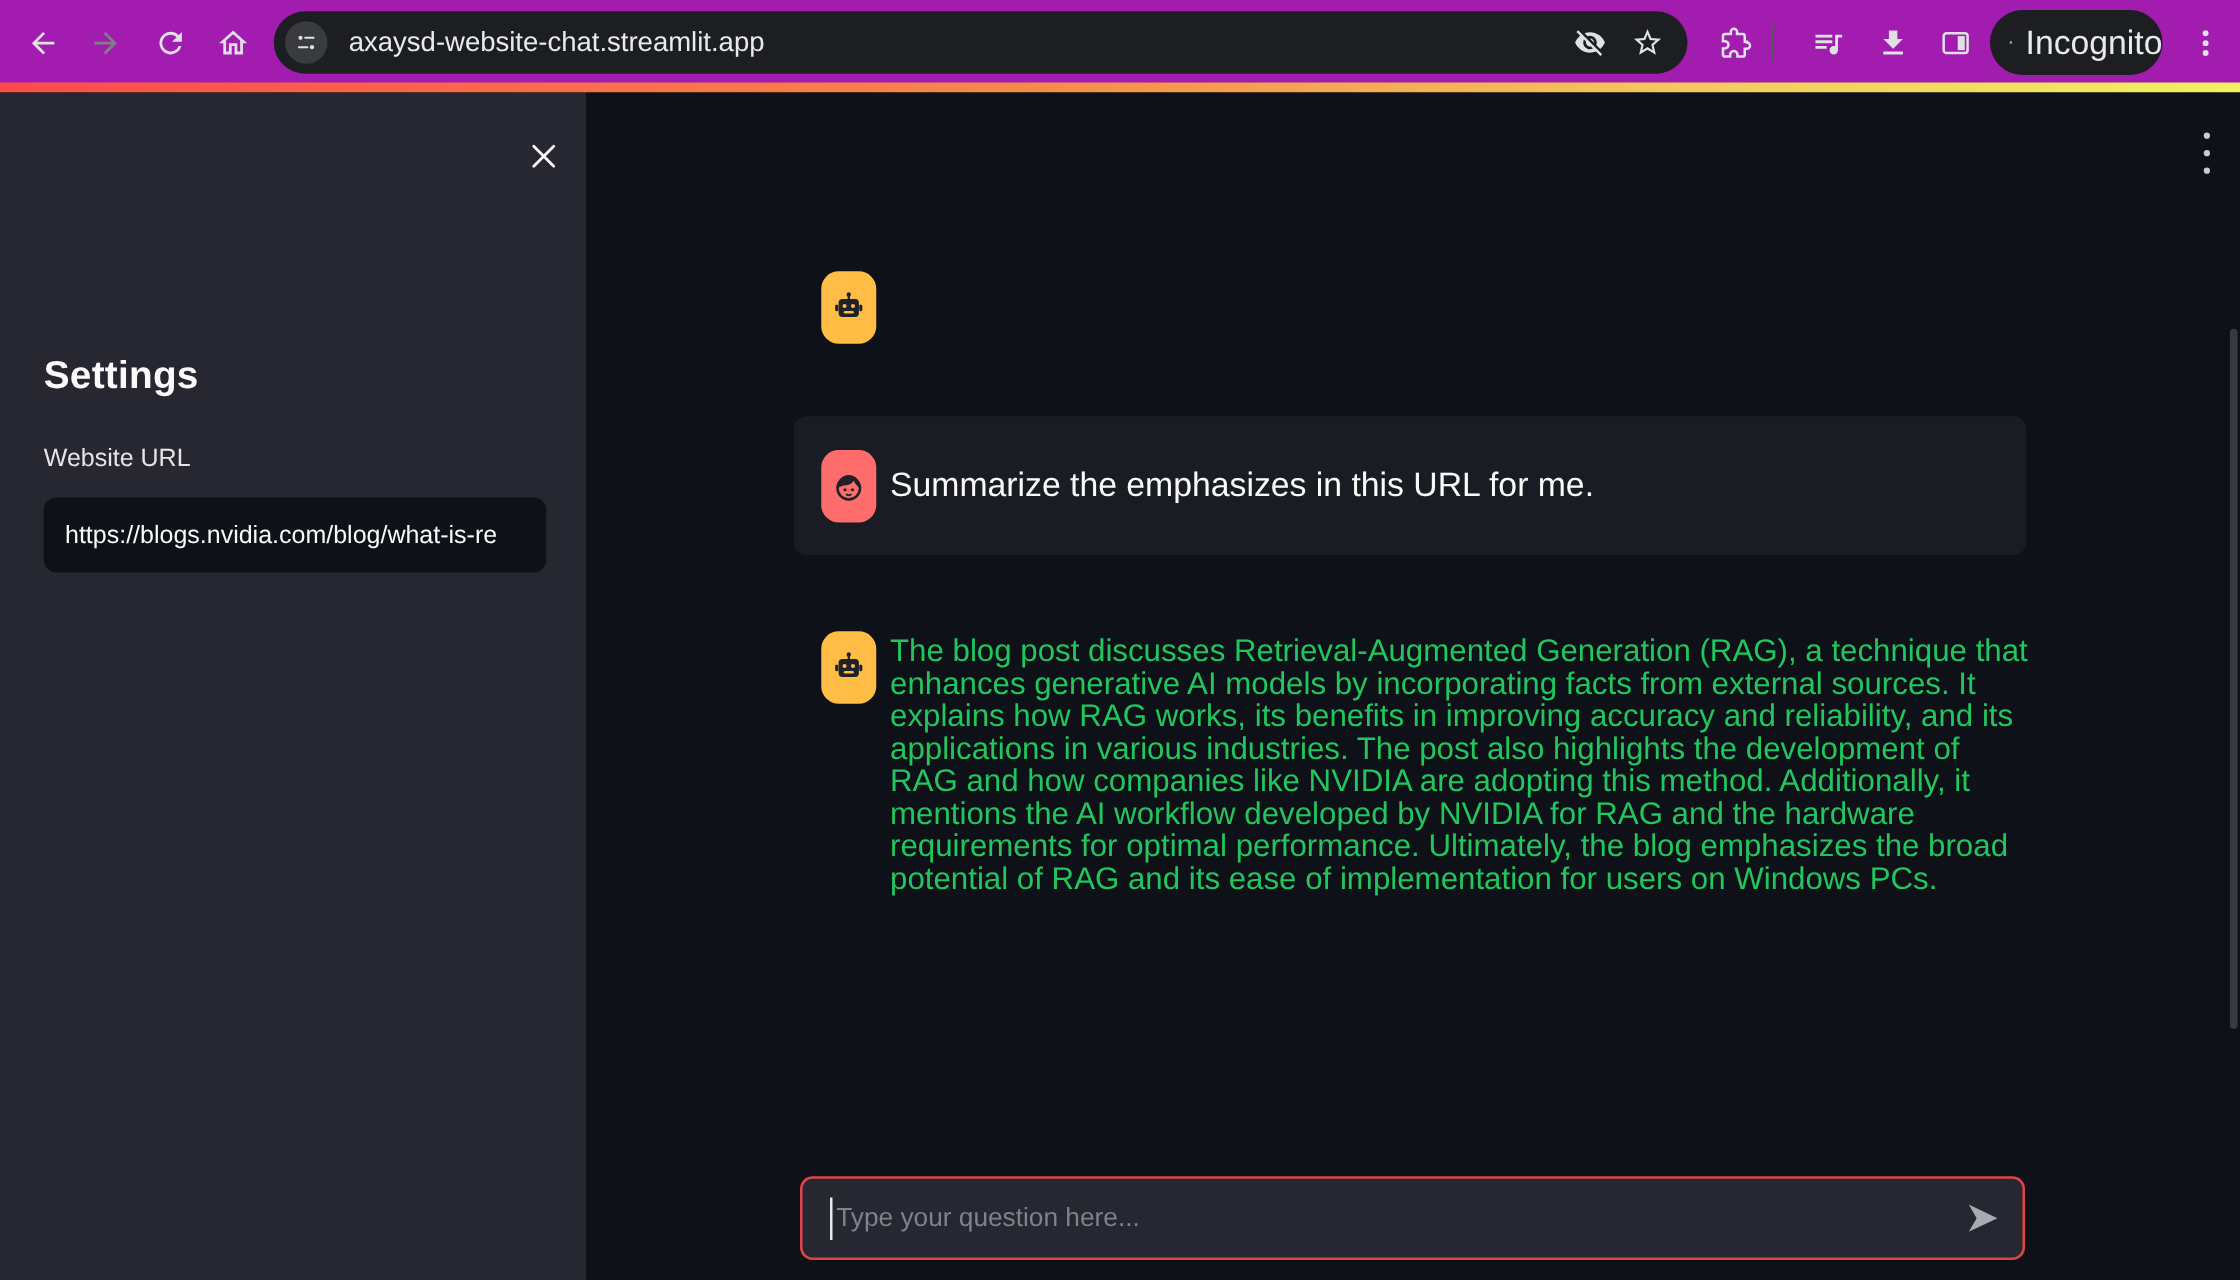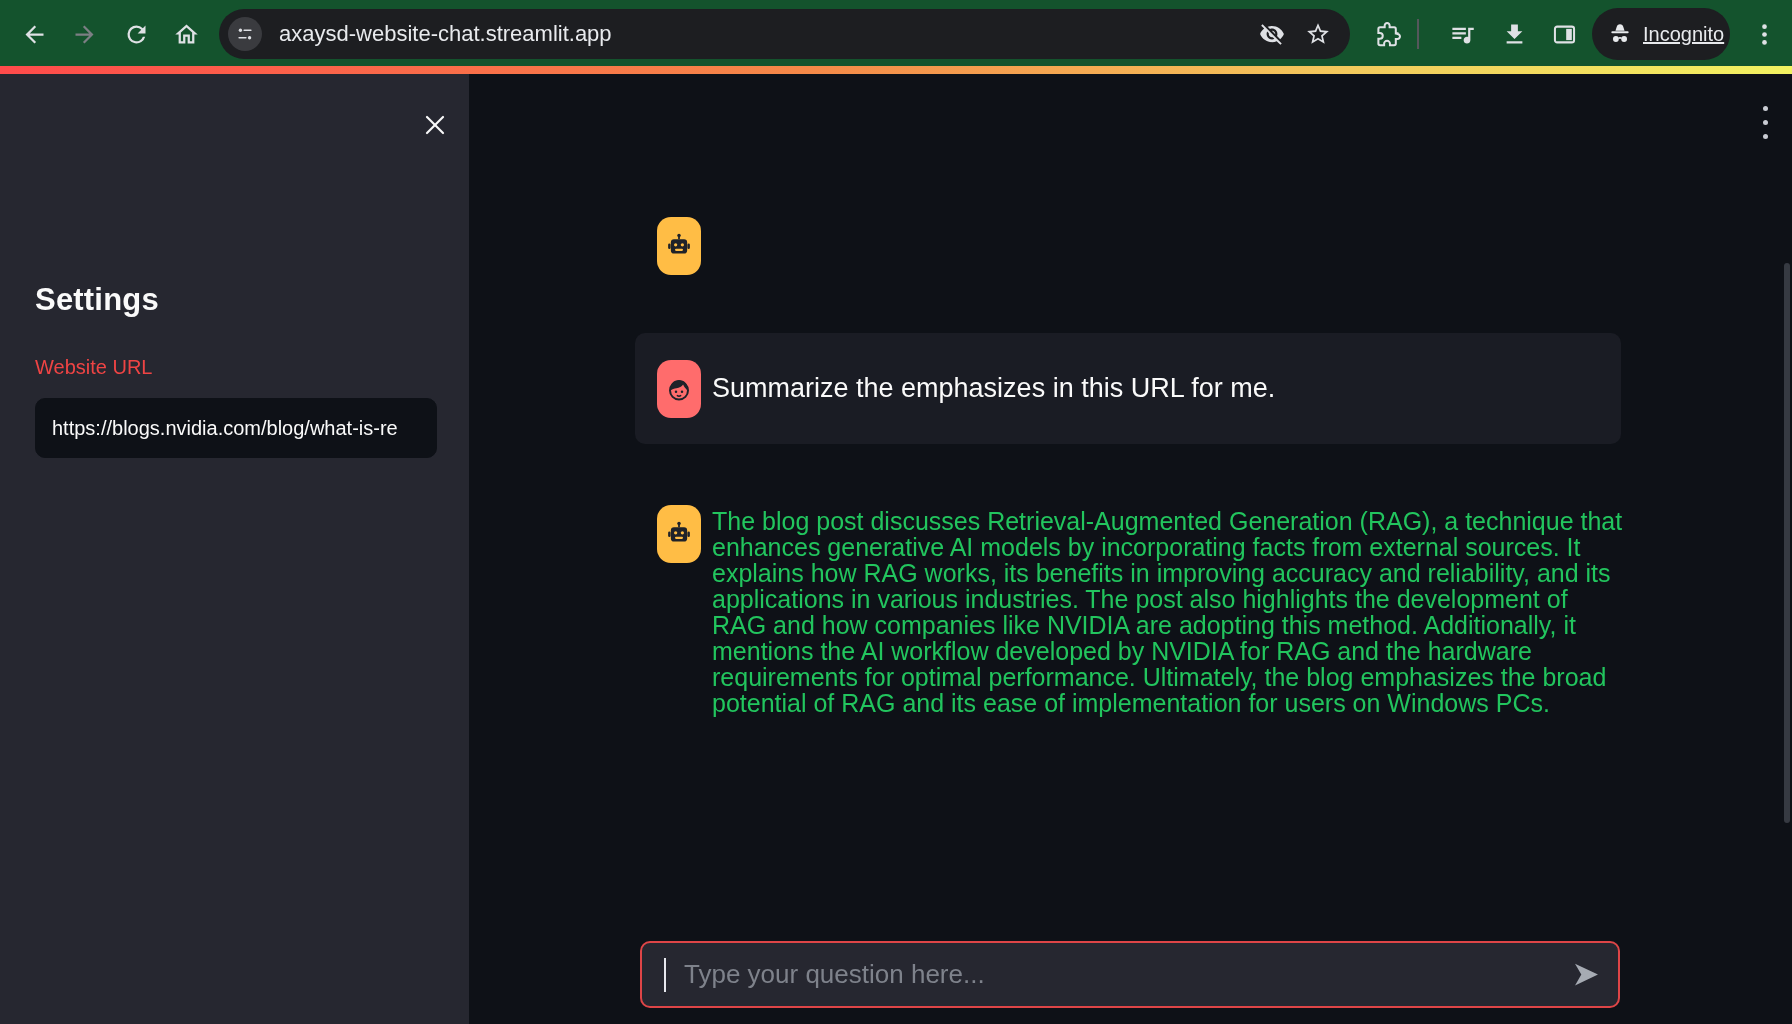--- a/index.html
+++ b/index.html
@@ -1,52 +1,52 @@
 <!DOCTYPE html>
 <html><head>
 <meta charset="utf-8">
 <style>
   * { margin:0; padding:0; box-sizing:border-box; }
   html,body { width:1792px; height:1024px; overflow:hidden; background:#0e1117;
               font-family:"Liberation Sans", sans-serif; }
   .screen { position:relative; width:1792px; height:1024px; }
 
   
-  .chrome { position:absolute; left:0; top:0; width:1792px; height:68px; background:#14532d; }
+  .chrome { position:absolute; left:0; top:0; width:1792px; height:68px; background:#a21caf; }
   .icon-btn { position:absolute; top:12px; width:44px; height:44px; border:none; background:transparent;
               display:flex; align-items:center; justify-content:center; color:#dfe1e5; cursor:pointer; }
   .icon-btn svg { width:27px; height:27px; }
   .icon-btn.dim { color:#7c7f84; }
   .omnibox { position:absolute; left:219px; top:9px; width:1131px; height:50px; border-radius:25px;
              background:#1d1e21; display:flex; align-items:center; }
   .site-info { width:34px; height:34px; border-radius:17px; background:#3a3b3f; margin-left:9px;
                display:flex; align-items:center; justify-content:center; color:#dfe1e5; border:none; cursor:pointer;}
   .site-info svg { width:20px; height:20px; }
   .url-text { margin-left:17px; font-size:22px; color:#e8eaed; white-space:nowrap; flex:1 1 auto; }
   .omni-ic { width:40px; height:40px; border:none; background:transparent; color:#dfe1e5;
              display:flex; align-items:center; justify-content:center; cursor:pointer; }
   .omni-ic svg { width:26px; height:26px; }
   .omni-right { display:flex; gap:6px; margin-right:12px; }
   .chrome-sep { position:absolute; left:1417px; top:19px; width:2px; height:30px; background:#55575b; }
   .incog-pill { position:absolute; left:1592px; top:8px; height:52px; width:138px; border-radius:26px;
                 background:#1d1e21; display:flex; align-items:center; color:#e8eaed; }
   .incog-pill svg { width:26px; height:26px; margin-left:15px; }
-  .incog-label { font-size:20px; margin-left:10px;text-decoration:underline; }
+  .incog-label { font-size:27px; margin-left:10px; }
 
   
   .decoration { position:absolute; left:0; top:66px; width:1792px; height:8px;
                 background:linear-gradient(90deg,#ff4b4b 0%,#f58948 45%,#f3c95c 75%,#f2f261 100%); }
 
   
   .sidebar { position:absolute; left:0; top:74px; width:469px; height:950px; background:#262730; color:#fafafa;padding-left:40px; }
   .close-x { position:absolute; left:414px; top:30px; width:42px; height:42px; background:transparent;
              border:none; color:#fafafa; display:flex; align-items:center; justify-content:center; cursor:pointer; }
   .close-x svg { width:24px; height:24px; }
   .sb-title { position:absolute; left:35px; top:208px; font-size:31px; font-weight:700; letter-spacing:.2px; }
-  .sb-label { position:absolute; left:35px; top:282px; font-size:20px; color:#ef4444; }
+  .sb-label { position:absolute; left:35px; top:282px; font-size:20px; color:#e5e5e5; }
   .sb-input { position:absolute; left:35px; top:324px; width:402px; height:60px; border-radius:10px;
               background:#0e1117; border:1px solid #0e1117; color:#fafafa; font-size:20px;
               padding:0 16px; font-family:"Liberation Sans", sans-serif; white-space:nowrap; overflow:hidden; }
 
   
   .main { position:absolute; left:469px; top:74px; width:1323px; height:950px; background:#0e1117; color:#fafafa; }
   .app-menu { position:absolute; left:1275px; top:24px; width:42px; height:48px; background:transparent; border:none;
               color:#c9ccd3; display:flex; flex-direction:column; align-items:center; justify-content:center; gap:9px; cursor:pointer;}
   .app-menu i { width:5px; height:5px; border-radius:50%; background:currentColor; }
 
@@ -68,21 +68,21 @@
              font-size:27px; color:#fafafa; }
 
   .msg2-av { left:188px; top:431px; }
   .msg2-tx { position:absolute; left:243px; top:434px; width:912px; font-size:25px;
              line-height:26px; color:#22c55e; }
 
   .chat-input { position:absolute; left:171px; top:867px; width:980px; height:67px; border-radius:10px;
                 background:#262730; border:2px solid rgba(255,75,75,.85); display:flex; align-items:center; }
   .caret { width:2px; height:34px; background:#e6e8ee; margin-left:22px; }
   .chat-field { flex:1 1 auto; background:transparent; border:none; outline:none; color:#fafafa;
-                font-size:26px; margin-left:18px; font-family:"Liberation Sans", sans-serif; }
+                font-size:21px; margin-left:3px; font-family:"Liberation Sans", sans-serif; }
   .chat-field::placeholder { color:#7e828b; }
   .send-btn { width:44px; height:44px; border:none; background:transparent; color:#a6abb3;
               display:flex; align-items:center; justify-content:center; margin-right:10px; cursor:pointer; }
   .send-btn svg { width:29px; height:29px; }
 
   .scroll-thumb { position:absolute; left:1315px; top:189px; width:6px; height:560px;
                   border-radius:3px; background:#363a42; }
 </style>
 </head>
 <body>

